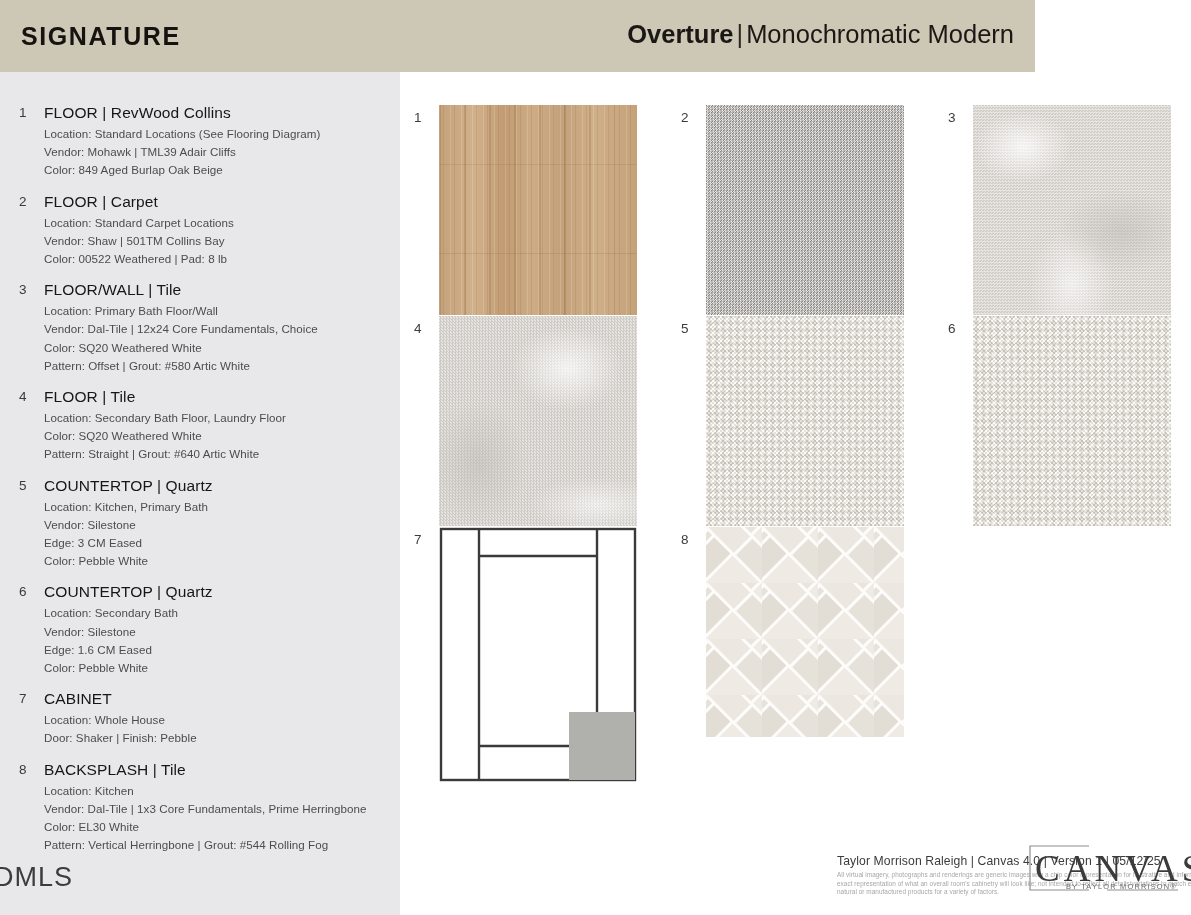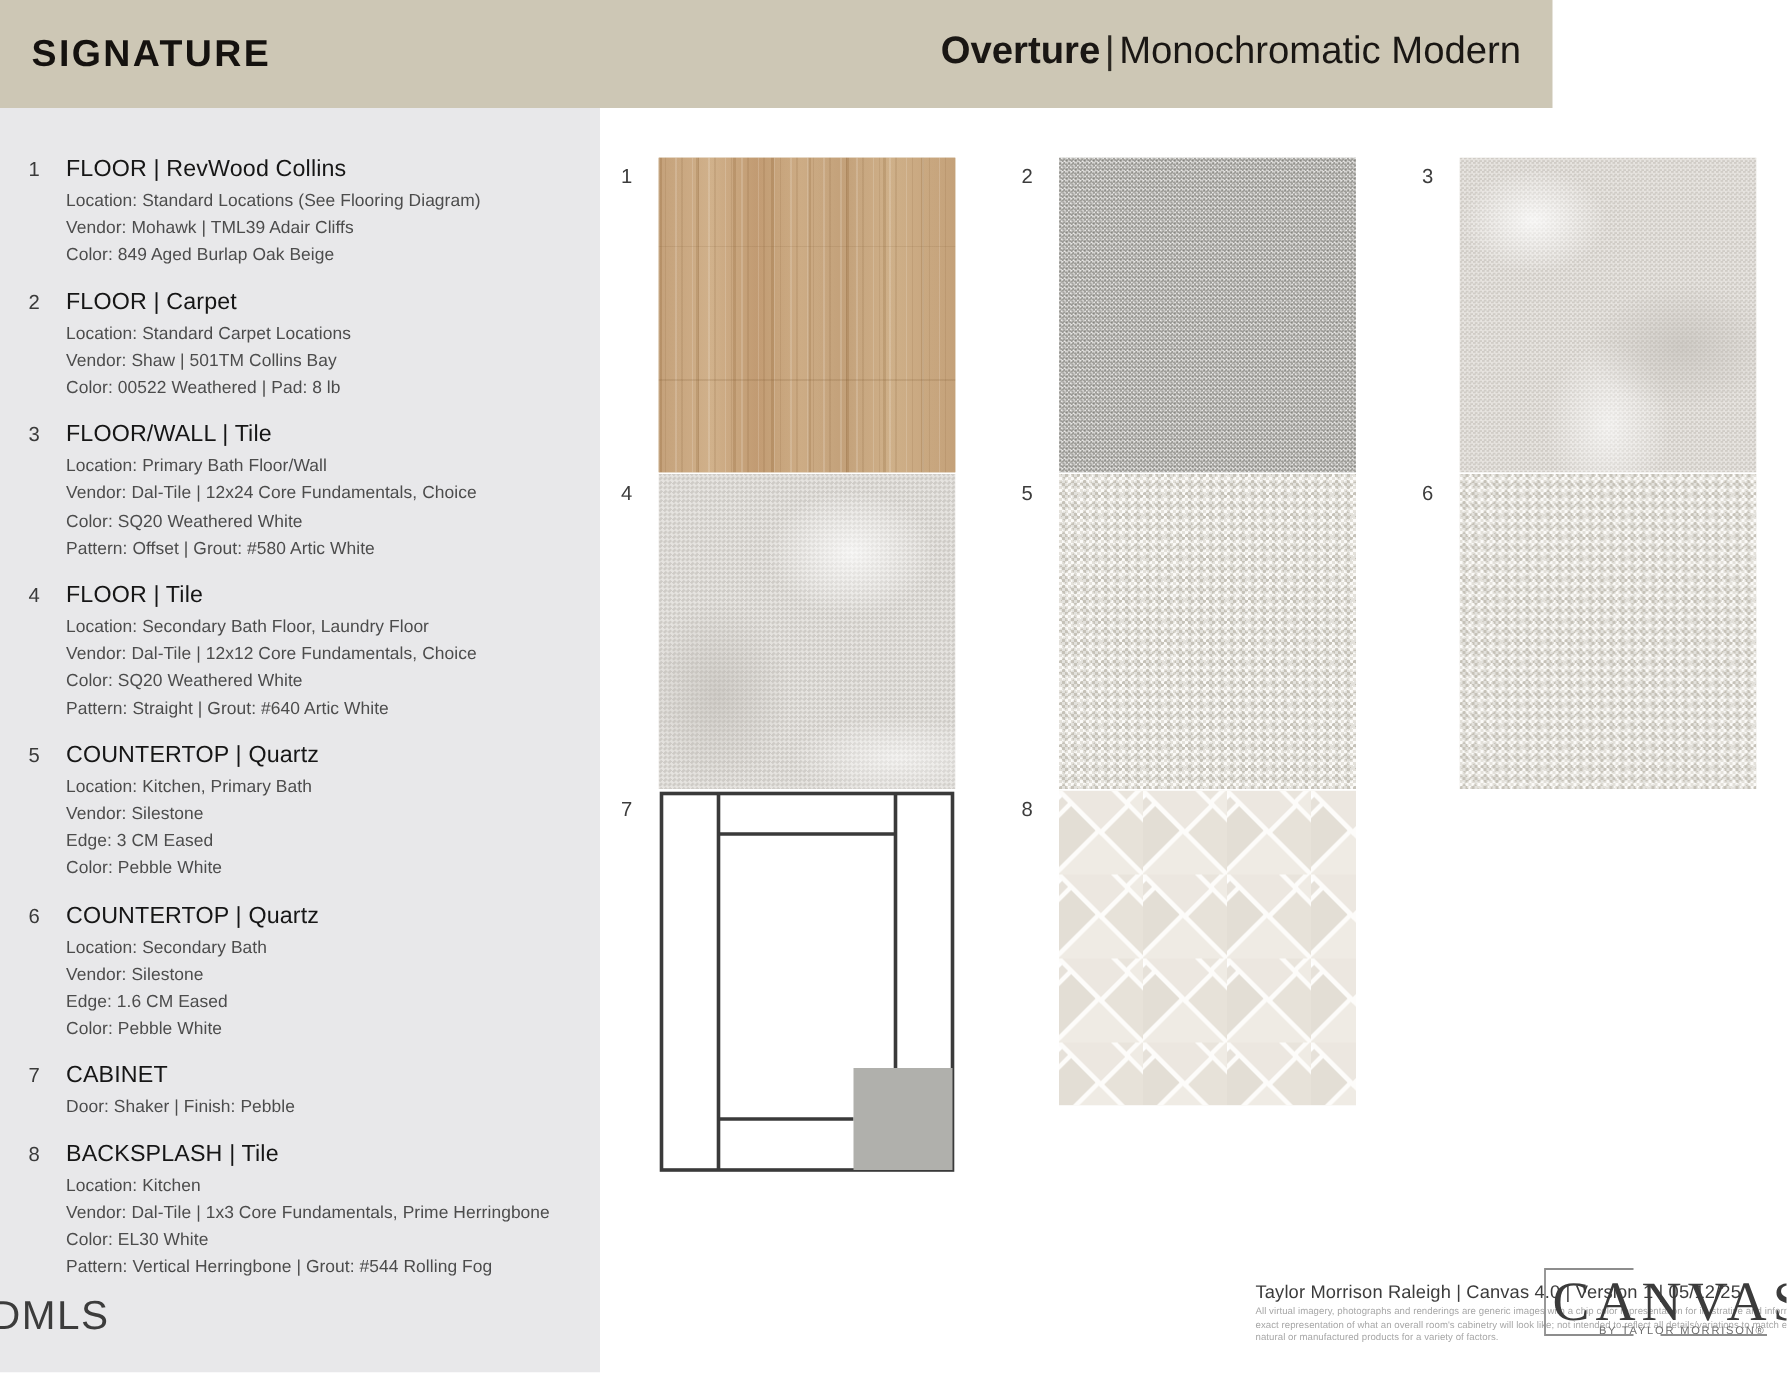--- a/index.html
+++ b/index.html
@@ -340,21 +340,20 @@
       <div class="spec-line">Location: Primary Bath Floor/Wall</div>
       <div class="spec-line">Vendor: Dal-Tile | 12x24 Core Fundamentals, Choice</div>
       <div class="spec-line">Color: SQ20 Weathered White</div>
       <div class="spec-line">Pattern: Offset | Grout: #580 Artic White</div>
     </div>
 
     <div class="spec-item">
       <div class="spec-num">4</div>
       <div class="spec-title">FLOOR | Tile</div>
       <div class="spec-line">Location: Secondary Bath Floor, Laundry Floor</div>
-      <div class="spec-line">Vendor: Dal-Tile | 12x12 Core Fundamentals, Choice</div>
       <div class="spec-line">Color: SQ20 Weathered White</div>
       <div class="spec-line">Pattern: Straight | Grout: #640 Artic White</div>
     </div>
 
     <div class="spec-item">
       <div class="spec-num">5</div>
       <div class="spec-title">COUNTERTOP | Quartz</div>
       <div class="spec-line">Location: Kitchen, Primary Bath</div>
       <div class="spec-line">Vendor: Silestone</div>
       <div class="spec-line">Edge: 3 CM Eased</div>
@@ -366,20 +365,21 @@
       <div class="spec-title">COUNTERTOP | Quartz</div>
       <div class="spec-line">Location: Secondary Bath</div>
       <div class="spec-line">Vendor: Silestone</div>
       <div class="spec-line">Edge: 1.6 CM Eased</div>
       <div class="spec-line">Color: Pebble White</div>
     </div>
 
     <div class="spec-item">
       <div class="spec-num">7</div>
       <div class="spec-title">CABINET</div>
+      <div class="spec-line">Location: Whole House</div>
       <div class="spec-line">Door: Shaker | Finish: Pebble</div>
     </div>
 
     <div class="spec-item">
       <div class="spec-num">8</div>
       <div class="spec-title">BACKSPLASH | Tile</div>
       <div class="spec-line">Location: Kitchen</div>
       <div class="spec-line">Vendor: Dal-Tile | 1x3 Core Fundamentals, Prime Herringbone</div>
       <div class="spec-line">Color: EL30 White</div>
       <div class="spec-line">Pattern: Vertical Herringbone | Grout: #544 Rolling Fog</div>

